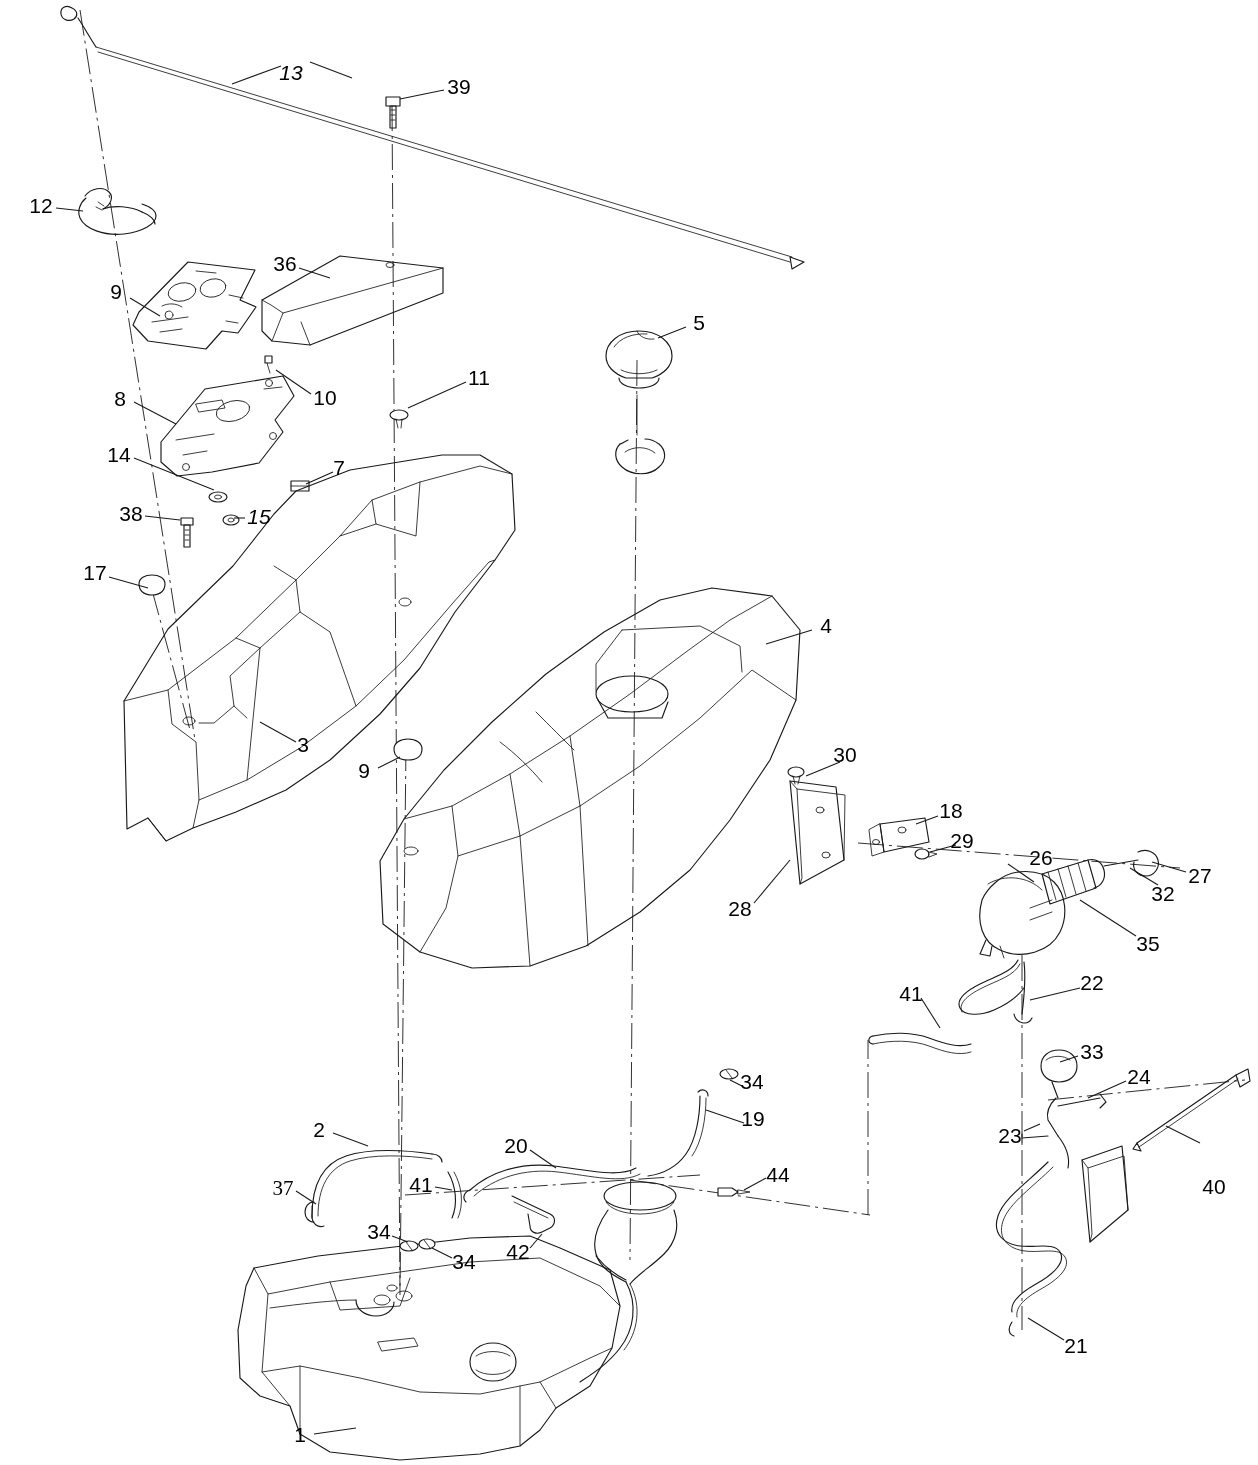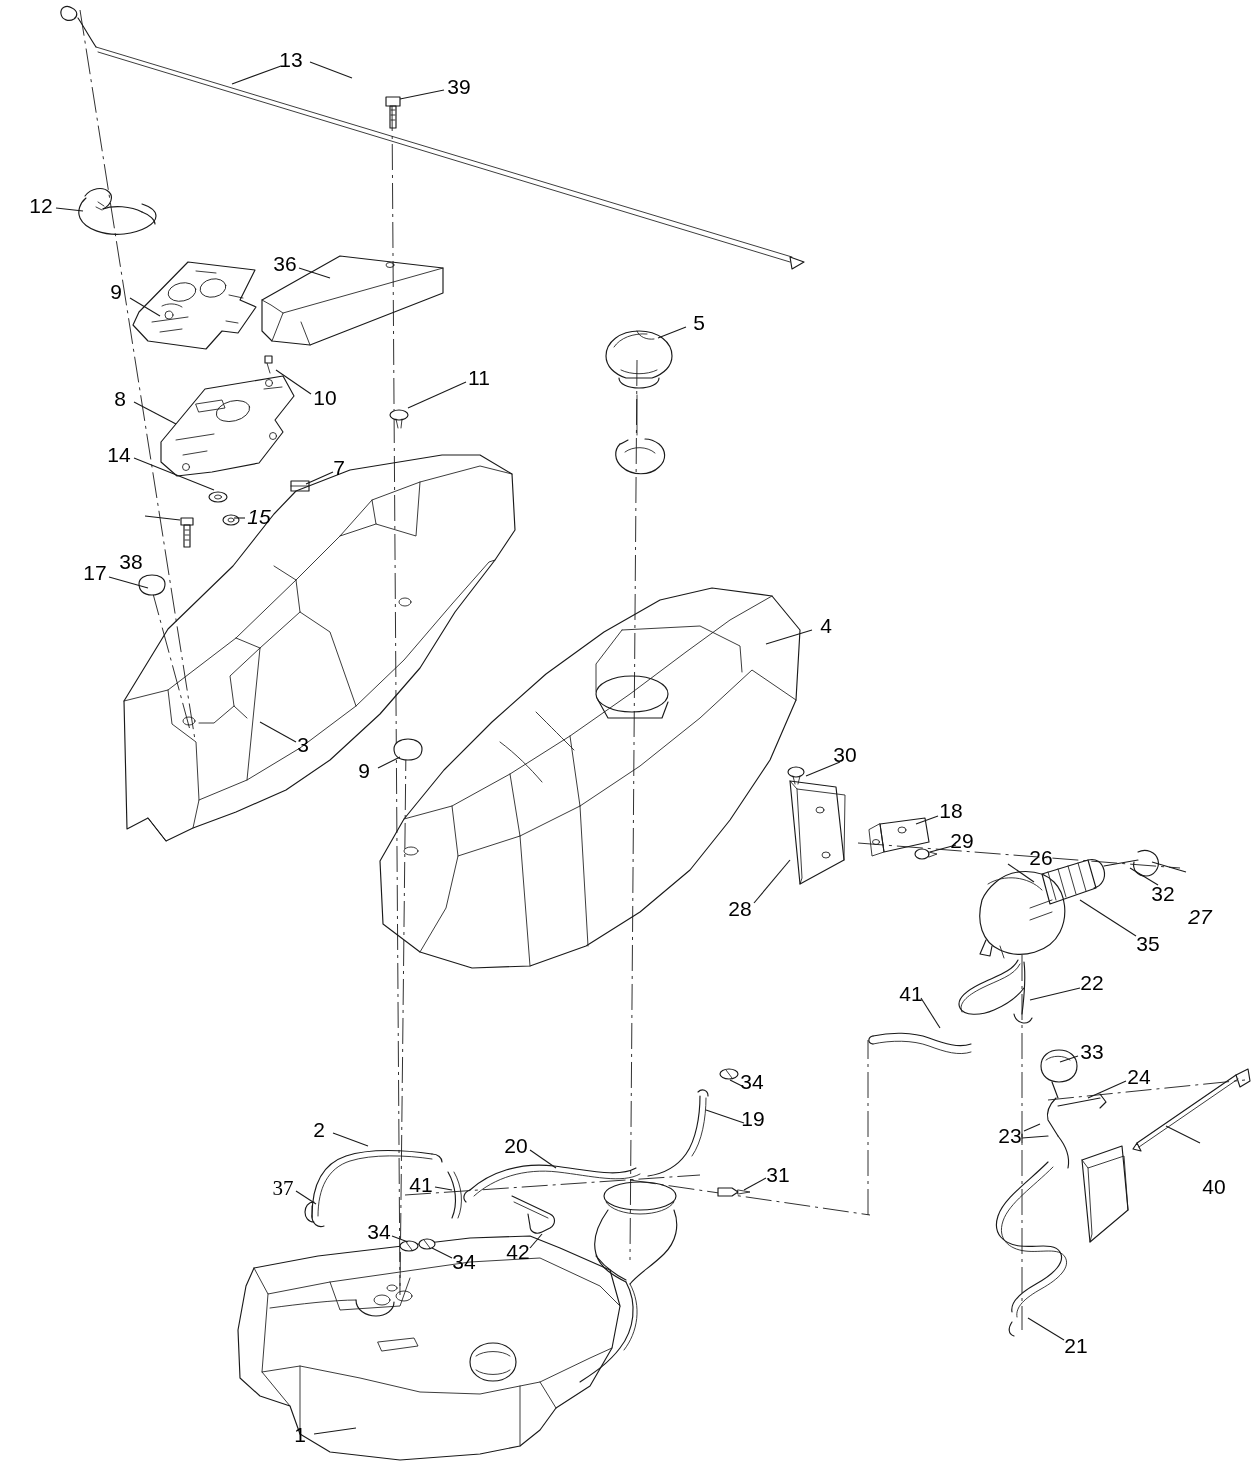--- a/index.html
+++ b/index.html
@@ -447,46 +447,46 @@
   <div class="callout" style="left:319px; top:1129px;">2</div>
   <div class="callout" style="left:303px; top:744px;">3</div>
   <div class="callout" style="left:826px; top:625px;">4</div>
   <div class="callout" style="left:699px; top:322px;">5</div>
   <div class="callout" style="left:339px; top:467px;">7</div>
   <div class="callout" style="left:120px; top:398px;">8</div>
   <div class="callout" style="left:116px; top:291px;">9</div>
   <div class="callout" style="left:325px; top:397px;">10</div>
   <div class="callout" style="left:479px; top:377px;">11</div>
   <div class="callout" style="left:41px;  top:205px;">12</div>
-  <div class="callout" style="left:291px; top:59px;">13</div>
+  <div class="callout" style="left:291px; top:72px;font-style:italic;">13</div>
   <div class="callout" style="left:119px; top:454px;">14</div>
   <div class="callout" style="left:259px; top:516px;font-style:italic;">15</div>
   <div class="callout" style="left:364px; top:770px;">9</div>
   <div class="callout" style="left:95px;  top:572px;">17</div>
   <div class="callout" style="left:753px; top:1118px;">19</div>
   <div class="callout" style="left:516px; top:1145px;">20</div>
   <div class="callout" style="left:1076px;top:1345px;">21</div>
   <div class="callout" style="left:1092px;top:982px;">22</div>
   <div class="callout" style="left:1010px;top:1135px;">23</div>
   <div class="callout" style="left:1139px;top:1076px;">24</div>
   <div class="callout" style="left:951px; top:810px;">18</div>
   <div class="callout" style="left:998px; top:857px;margin-left:43px;">26</div>
-  <div class="callout" style="left:1200px;top:916px;font-style:italic;">27</div>
+  <div class="callout" style="left:1200px;top:875px;">27</div>
   <div class="callout" style="left:740px; top:908px;">28</div>
   <div class="callout" style="left:962px; top:840px;">29</div>
   <div class="callout" style="left:845px; top:754px;">30</div>
-  <div class="callout" style="left:778px; top:1174px;">31</div>
+  <div class="callout" style="left:778px; top:1174px;">44</div>
   <div class="callout" style="left:1163px;top:893px;">32</div>
   <div class="callout" style="left:1092px;top:1051px;">33</div>
   <div class="callout" style="left:752px; top:1081px;">34</div>
   <div class="callout" style="left:379px; top:1231px;">34</div>
   <div class="callout" style="left:464px; top:1261px;">34</div>
   <div class="callout" style="left:1148px;top:943px;">35</div>
   <div class="callout" style="left:285px; top:263px;">36</div>
   <div class="callout" style="left:283px; top:1188px;font-family:Liberation Serif, serif;">37</div>
-  <div class="callout" style="left:131px; top:513px;margin-top:48px;">38</div>
+  <div class="callout" style="left:131px; top:513px;">38</div>
   <div class="callout" style="left:459px; top:86px;">39</div>
   <div class="callout" style="left:1214px;top:1186px;">40</div>
   <div class="callout" style="left:911px; top:993px;">41</div>
   <div class="callout" style="left:421px; top:1184px;">41</div>
   <div class="callout" style="left:518px; top:1251px;">42</div>
 
 </div>
 
 </body></html>

